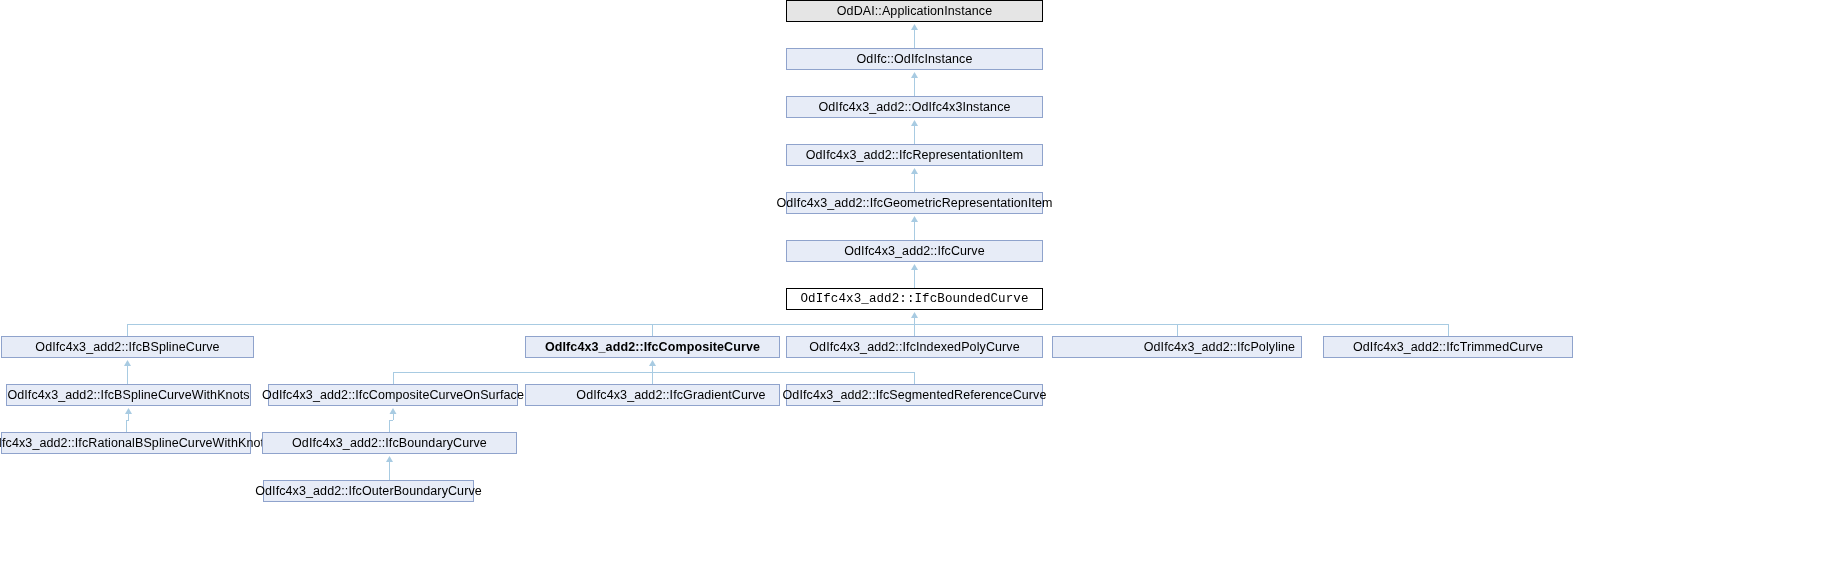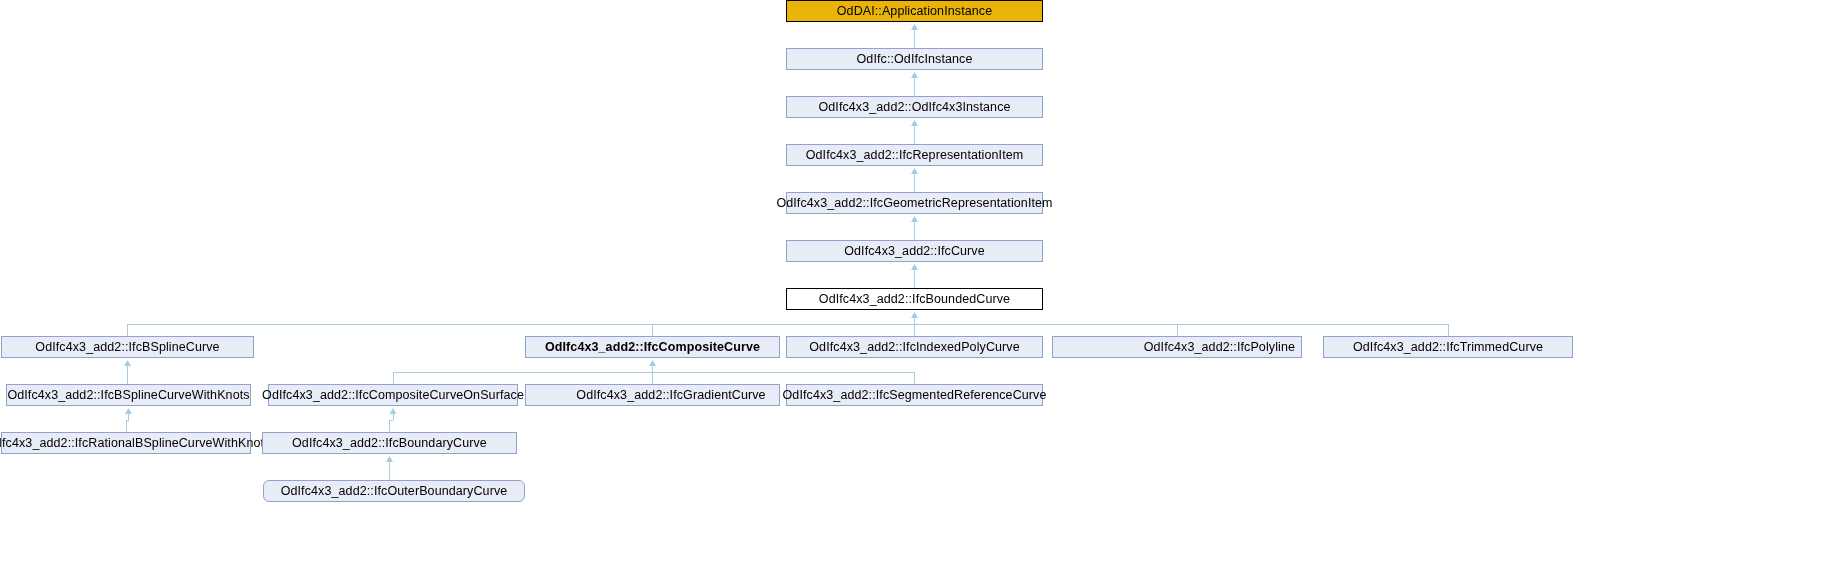--- a/index.html
+++ b/index.html
@@ -36,27 +36,28 @@
     font-size: 12.5px;
     line-height: 1;
     letter-spacing: 0.1px;
     color: #000000;
     white-space: nowrap;
     background: #e7ecf7;
     border: 1px solid #8fa3cc;
     z-index: 2;
   }
   .node.root {
-    background: #eab308;
+    background: #e5e5e5;
     border: 1.4px solid #000000;
     text-align: center;
   }
   .node.current {
     background: #ffffff;
     border: 1.4px solid #000000;
+    font-family: Liberation Mono, monospace;
   }
   .node .label {
     display: block;
     padding: 0 6px;
     transform: translateY(-0.5px);
   }
 </style>
 </head>
 <body>
 
@@ -148,16 +149,16 @@
     </div>
     <div class="node" style="left: 786px; top: 384px; width: 257px;">
       <span class="label">OdIfc4x3_add2::IfcSegmentedReferenceCurve</span>
     </div>
     <div class="node" style="left: 1px; top: 432px; width: 250px;">
       <span class="label">OdIfc4x3_add2::IfcRationalBSplineCurveWithKnots</span>
     </div>
     <div class="node" style="left: 262px; top: 432px; width: 255px; align-items: center;">
       <span class="label">OdIfc4x3_add2::IfcBoundaryCurve</span>
     </div>
-    <div class="node" style="left: 263px; top: 480px; width: 262px; border-radius: 6px;">
+    <div class="node" style="left: 263px; top: 480px; width: 211px;">
       <span class="label">OdIfc4x3_add2::IfcOuterBoundaryCurve</span>
     </div>
   </div>
 
 </body></html>

